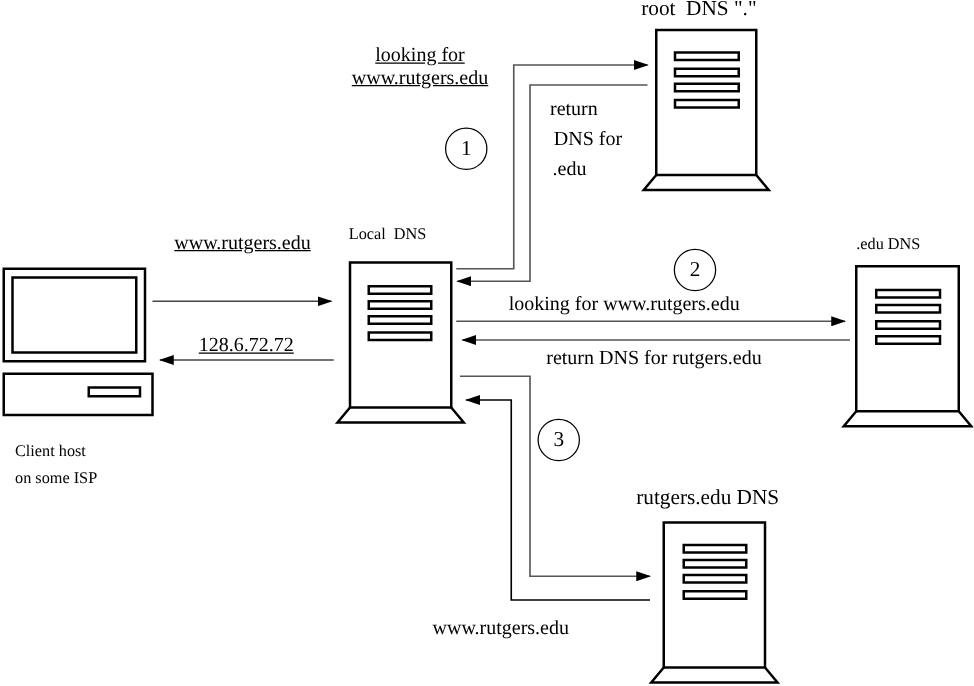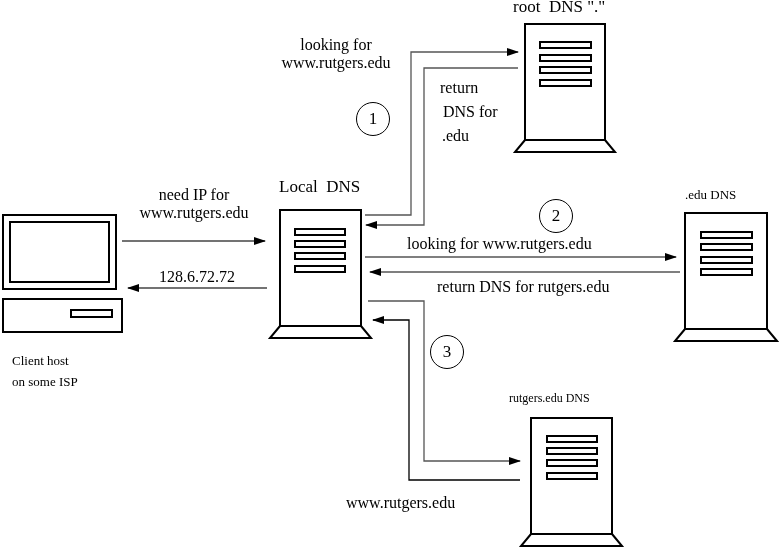--- a/index.html
+++ b/index.html
@@ -1,20 +1,20 @@
 <!DOCTYPE html>
 <html><head>
 <meta charset="utf-8">
 <style>
   html, body { margin:0; padding:0; background:#ffffff; }
   body { width:779px; height:549px; position:relative; overflow:hidden;
          font-family:"Liberation Serif", "DejaVu Serif", serif; color:#000; }
   svg { position:absolute; left:0; top:0; }
   .lbl { position:absolute; font-size:16px; line-height:18px; white-space:nowrap; }
-  .c { text-align:center; }
+  .c { text-align:center;text-decoration:underline; }
   .circle-num { position:absolute; width:34px; height:34px; border:1.3px solid #000;
                 border-radius:50%; font-size:17px; display:flex; align-items:center;
                 justify-content:center; box-sizing:border-box; background:#fff; }
 </style>
 </head>
 <body>
 
 <svg width="779" height="549" viewBox="0 0 779 549">
   <defs>
     <marker id="ah" markerWidth="12" markerHeight="8" refX="11" refY="4" orient="auto" markerUnits="userSpaceOnUse">
@@ -75,27 +75,26 @@
   <line x1="680" y1="272" x2="370" y2="272" stroke="#555" stroke-width="1.3" marker-end="url(#ah)"></line>
 
   <polyline points="368,301 424,301 424,461 520,461" fill="none" stroke="#555" stroke-width="1.3" marker-end="url(#ah)"></polyline>
   <polyline points="520,480 409,480 409,320 373,320" fill="none" stroke="#000" stroke-width="1.3" marker-end="url(#ah)"></polyline>
 </svg>
 
 <div class="lbl" style="left:12px;top:350px;line-height:21px;font-size:13px;">
   <div>Client host</div>
   <div>on some ISP</div>
 </div>
-<div class="lbl" style="left:279px;top:178px;font-size:17px;white-space:pre;">Local  DNS</div>
+<div class="lbl" style="left:279px;top:178px;font-size:13px;white-space:pre;">Local  DNS</div>
 <div class="lbl" style="left:513px;top:-2px;font-size:17px;white-space:pre;">root  DNS "."</div>
 <div class="lbl" style="left:685px;top:186px;font-size:13px;">.edu DNS</div>
-<div class="lbl" style="left:509px;top:389px;font-size:12px;">rutgers.edu DNS</div>
+<div class="lbl" style="left:509px;top:389px;font-size:17px;">rutgers.edu DNS</div>
 
 <div class="lbl c" style="left:124px;top:186px;width:140px;">
-  <div>need IP for</div>
   <div>www.rutgers.edu</div>
 </div>
 <div class="lbl c" style="left:142px;top:264px;width:110px;line-height:32px;">
   <div style="line-height:18px;margin-top:4px;">128.6.72.72</div>
 </div>
 <div class="lbl c" style="left:264px;top:36px;width:144px;">
   <div>looking for</div>
   <div>www.rutgers.edu</div>
 </div>
 <div class="lbl" style="left:439px;top:76px;line-height:24px;">

